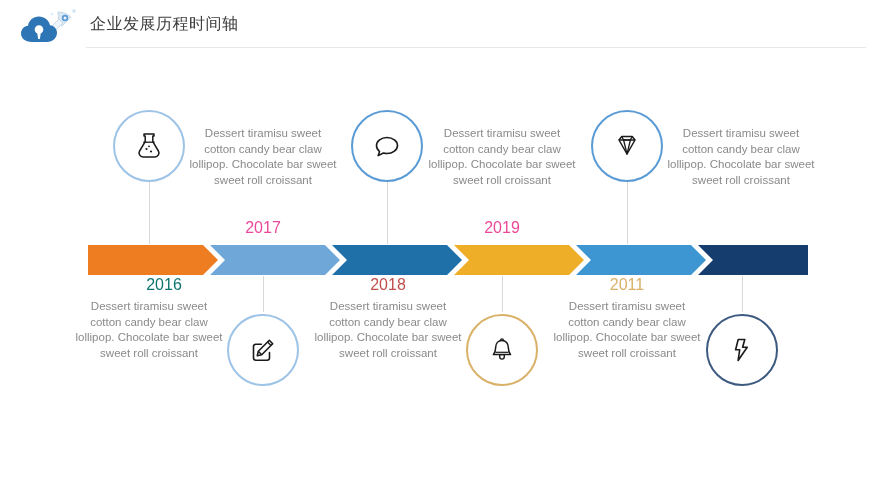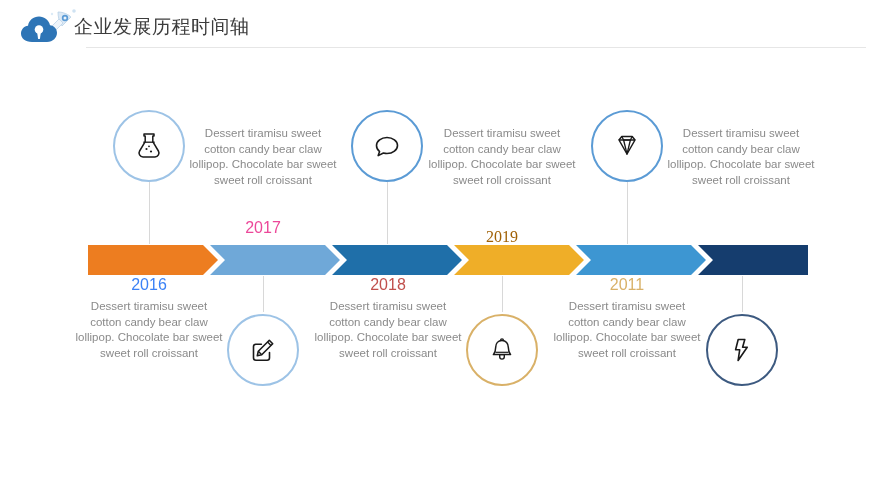--- a/index.html
+++ b/index.html
@@ -19,22 +19,22 @@
     width: 896px;
     height: 48px;
   }
   .logo {
     position: absolute;
     left: 18px; top: 8px;
     width: 62px; height: 38px;
   }
   .header-title {
     position: absolute;
-    left: 74px; top: 14px;
-    font-size: 19px;
+    left: 90px; top: 14px;
+    font-size: 16px;
     color: #3c3c3c;
     letter-spacing: 0.5px;
     white-space: nowrap;
     font-family: "DejaVu Sans", sans-serif;
   }
   .header-rule {
     position: absolute;
     left: 86px; top: 47px;
     width: 780px; height: 1px;
     background: #e6e6e6;
@@ -162,35 +162,35 @@
   <div class="year" style="left: 193px; top: 171px; color: #ec4899;">2017</div>
 
   <div class="conn" style="left:387px; top:134px; height:62px;"></div>
   <div class="circle" style="left: 351px; top: 62px; border-color: rgb(91, 155, 213);">
     <svg width="32" height="32" viewBox="0 0 32 32">
       <path d="M16 7.5 c5.8 0 10.5 3.6 10.5 8 c0 4.4 -4.7 8 -10.5 8 c-1.3 0 -2.5 -0.2 -3.6 -0.5 l-5.2 2.6 l1.4 -4 c-1.9 -1.5 -3.1 -3.6 -3.1 -6.1 c0 -4.4 4.7 -8 10.5 -8 z" fill="none" stroke="#1a1a1a" stroke-width="1.6" stroke-linejoin="round"></path>
     </svg>
   </div>
 
   <div class="desc" style="left:427px; top:78px;">Dessert tiramisu sweet cotton candy bear claw lollipop. Chocolate bar sweet sweet roll croissant</div>
-  <div class="year" style="left: 432px; top: 180px; color: #a16207; font-family: Liberation Serif, serif;">2019</div>
+  <div class="year" style="left: 432px; top: 171px; color: #ec4899;">2019</div>
 
   <div class="conn" style="left:627px; top:134px; height:62px;"></div>
   <div class="circle" style="left: 591px; top: 62px; border-color: rgb(91, 155, 213);">
     <svg width="34" height="34" viewBox="0 0 34 34">
       <path d="M9 11 h16 l-8 14 z" fill="none" stroke="#1a1a1a" stroke-width="1.5" stroke-linejoin="round"></path>
       <path d="M9 11 l2.8 -3.5 h10.4 L25 11" fill="none" stroke="#1a1a1a" stroke-width="1.5" stroke-linejoin="round"></path>
       <path d="M11.8 7.5 L13.6 11 L17 25 L20.4 11 L22.2 7.5" fill="none" stroke="#1a1a1a" stroke-width="1.3" stroke-linejoin="round"></path>
       <path d="M13.6 11 h6.8" fill="none" stroke="#1a1a1a" stroke-width="1.3"></path>
     </svg>
   </div>
 
   <div class="desc" style="left:666px; top:78px;">Dessert tiramisu sweet cotton candy bear claw lollipop. Chocolate bar sweet sweet roll croissant</div>
 
-  <div class="year" style="left: 79px; top: 228px; color: #3b82f6;">2016</div>
+  <div class="year" style="left: 94px; top: 228px; color: #0f766e;">2016</div>
   <div class="desc" style="left:74px; top:251px;">Dessert tiramisu sweet cotton candy bear claw lollipop. Chocolate bar sweet sweet roll croissant</div>
 
   <div class="conn" style="left:263px; top:228px; height:36px;"></div>
   <div class="circle" style="left: 227px; top: 266px; border-color: rgb(157, 195, 230);">
     <svg width="32" height="32" viewBox="0 0 32 32">
       <path d="M22.5 18.5 v5.3 a2.4 2.4 0 0 1 -2.4 2.4 h-11.2 a2.4 2.4 0 0 1 -2.4 -2.4 v-11.2 a2.4 2.4 0 0 1 2.4 -2.4 h5.5" fill="none" stroke="#1a1a1a" stroke-width="1.6" stroke-linecap="round" stroke-linejoin="round"></path>
       <path d="M22.3 6.3 l3.4 3.4 l-11 11 l-4.4 1 l1 -4.4 z" fill="none" stroke="#1a1a1a" stroke-width="1.6" stroke-linejoin="round"></path>
       <path d="M20.6 8 l3.4 3.4" fill="none" stroke="#1a1a1a" stroke-width="1.4"></path>
       <path d="M11.3 17.3 l3.4 3.4" fill="none" stroke="#1a1a1a" stroke-width="1.4"></path>
     </svg>

